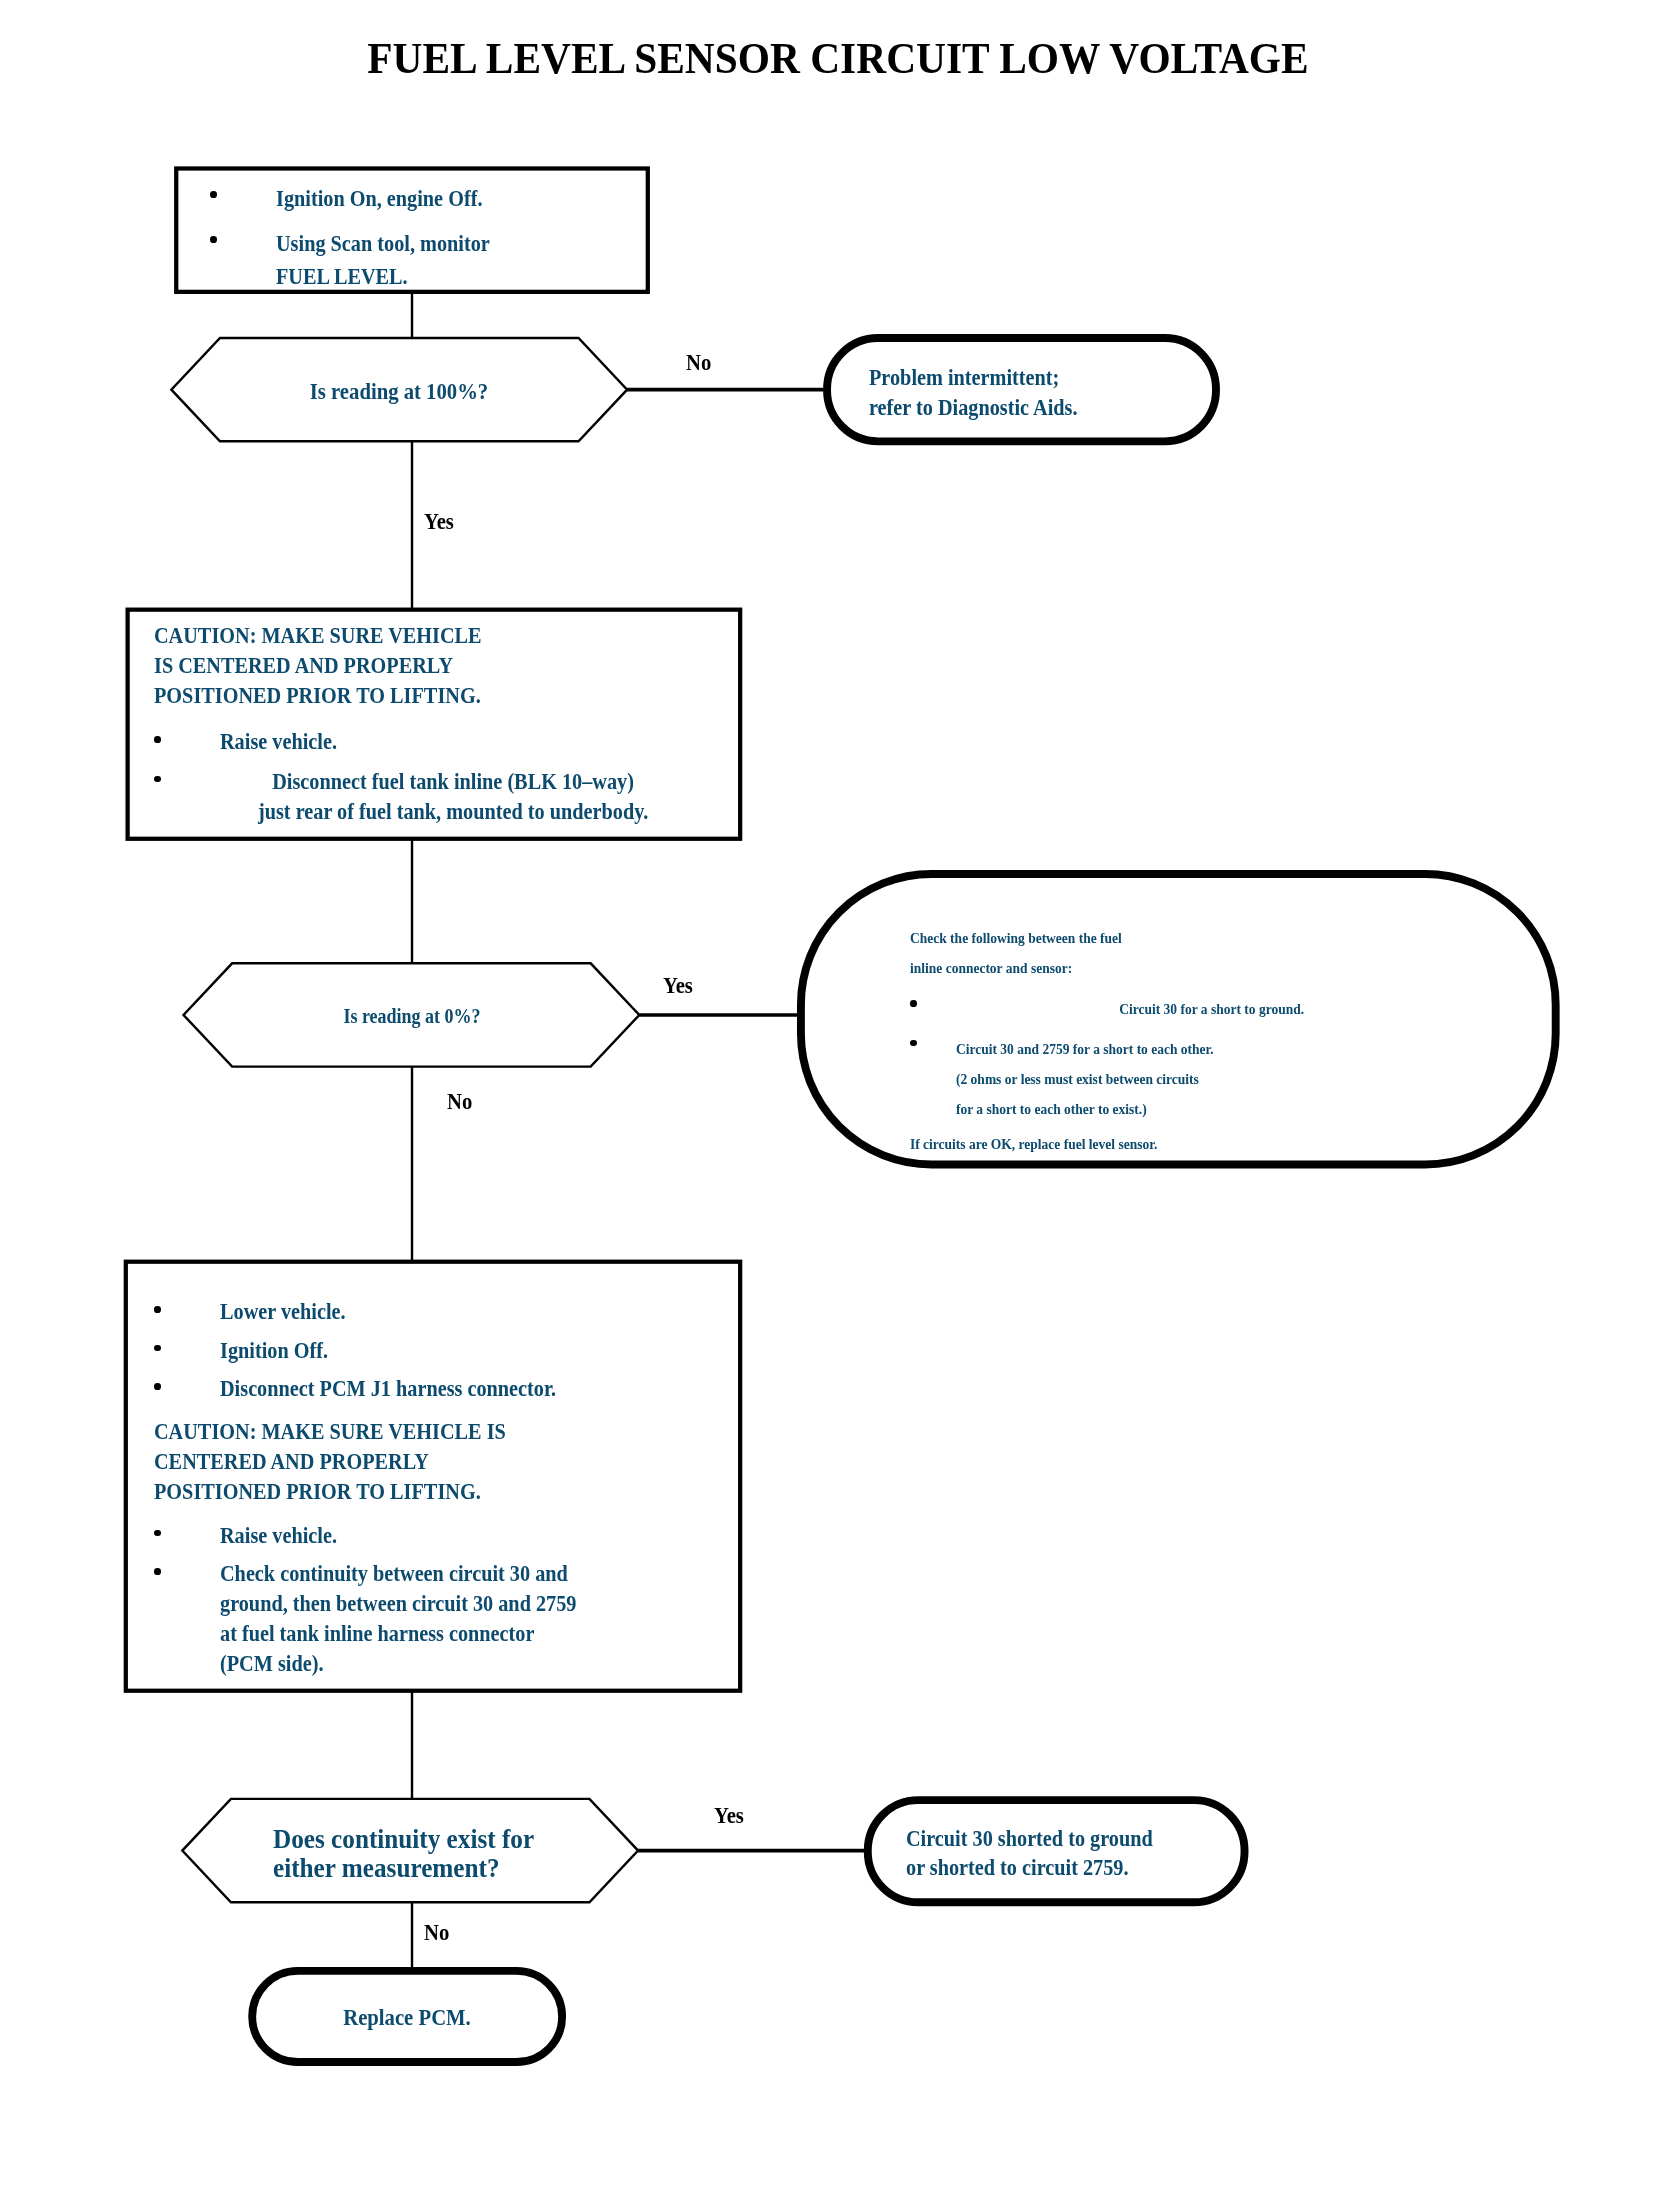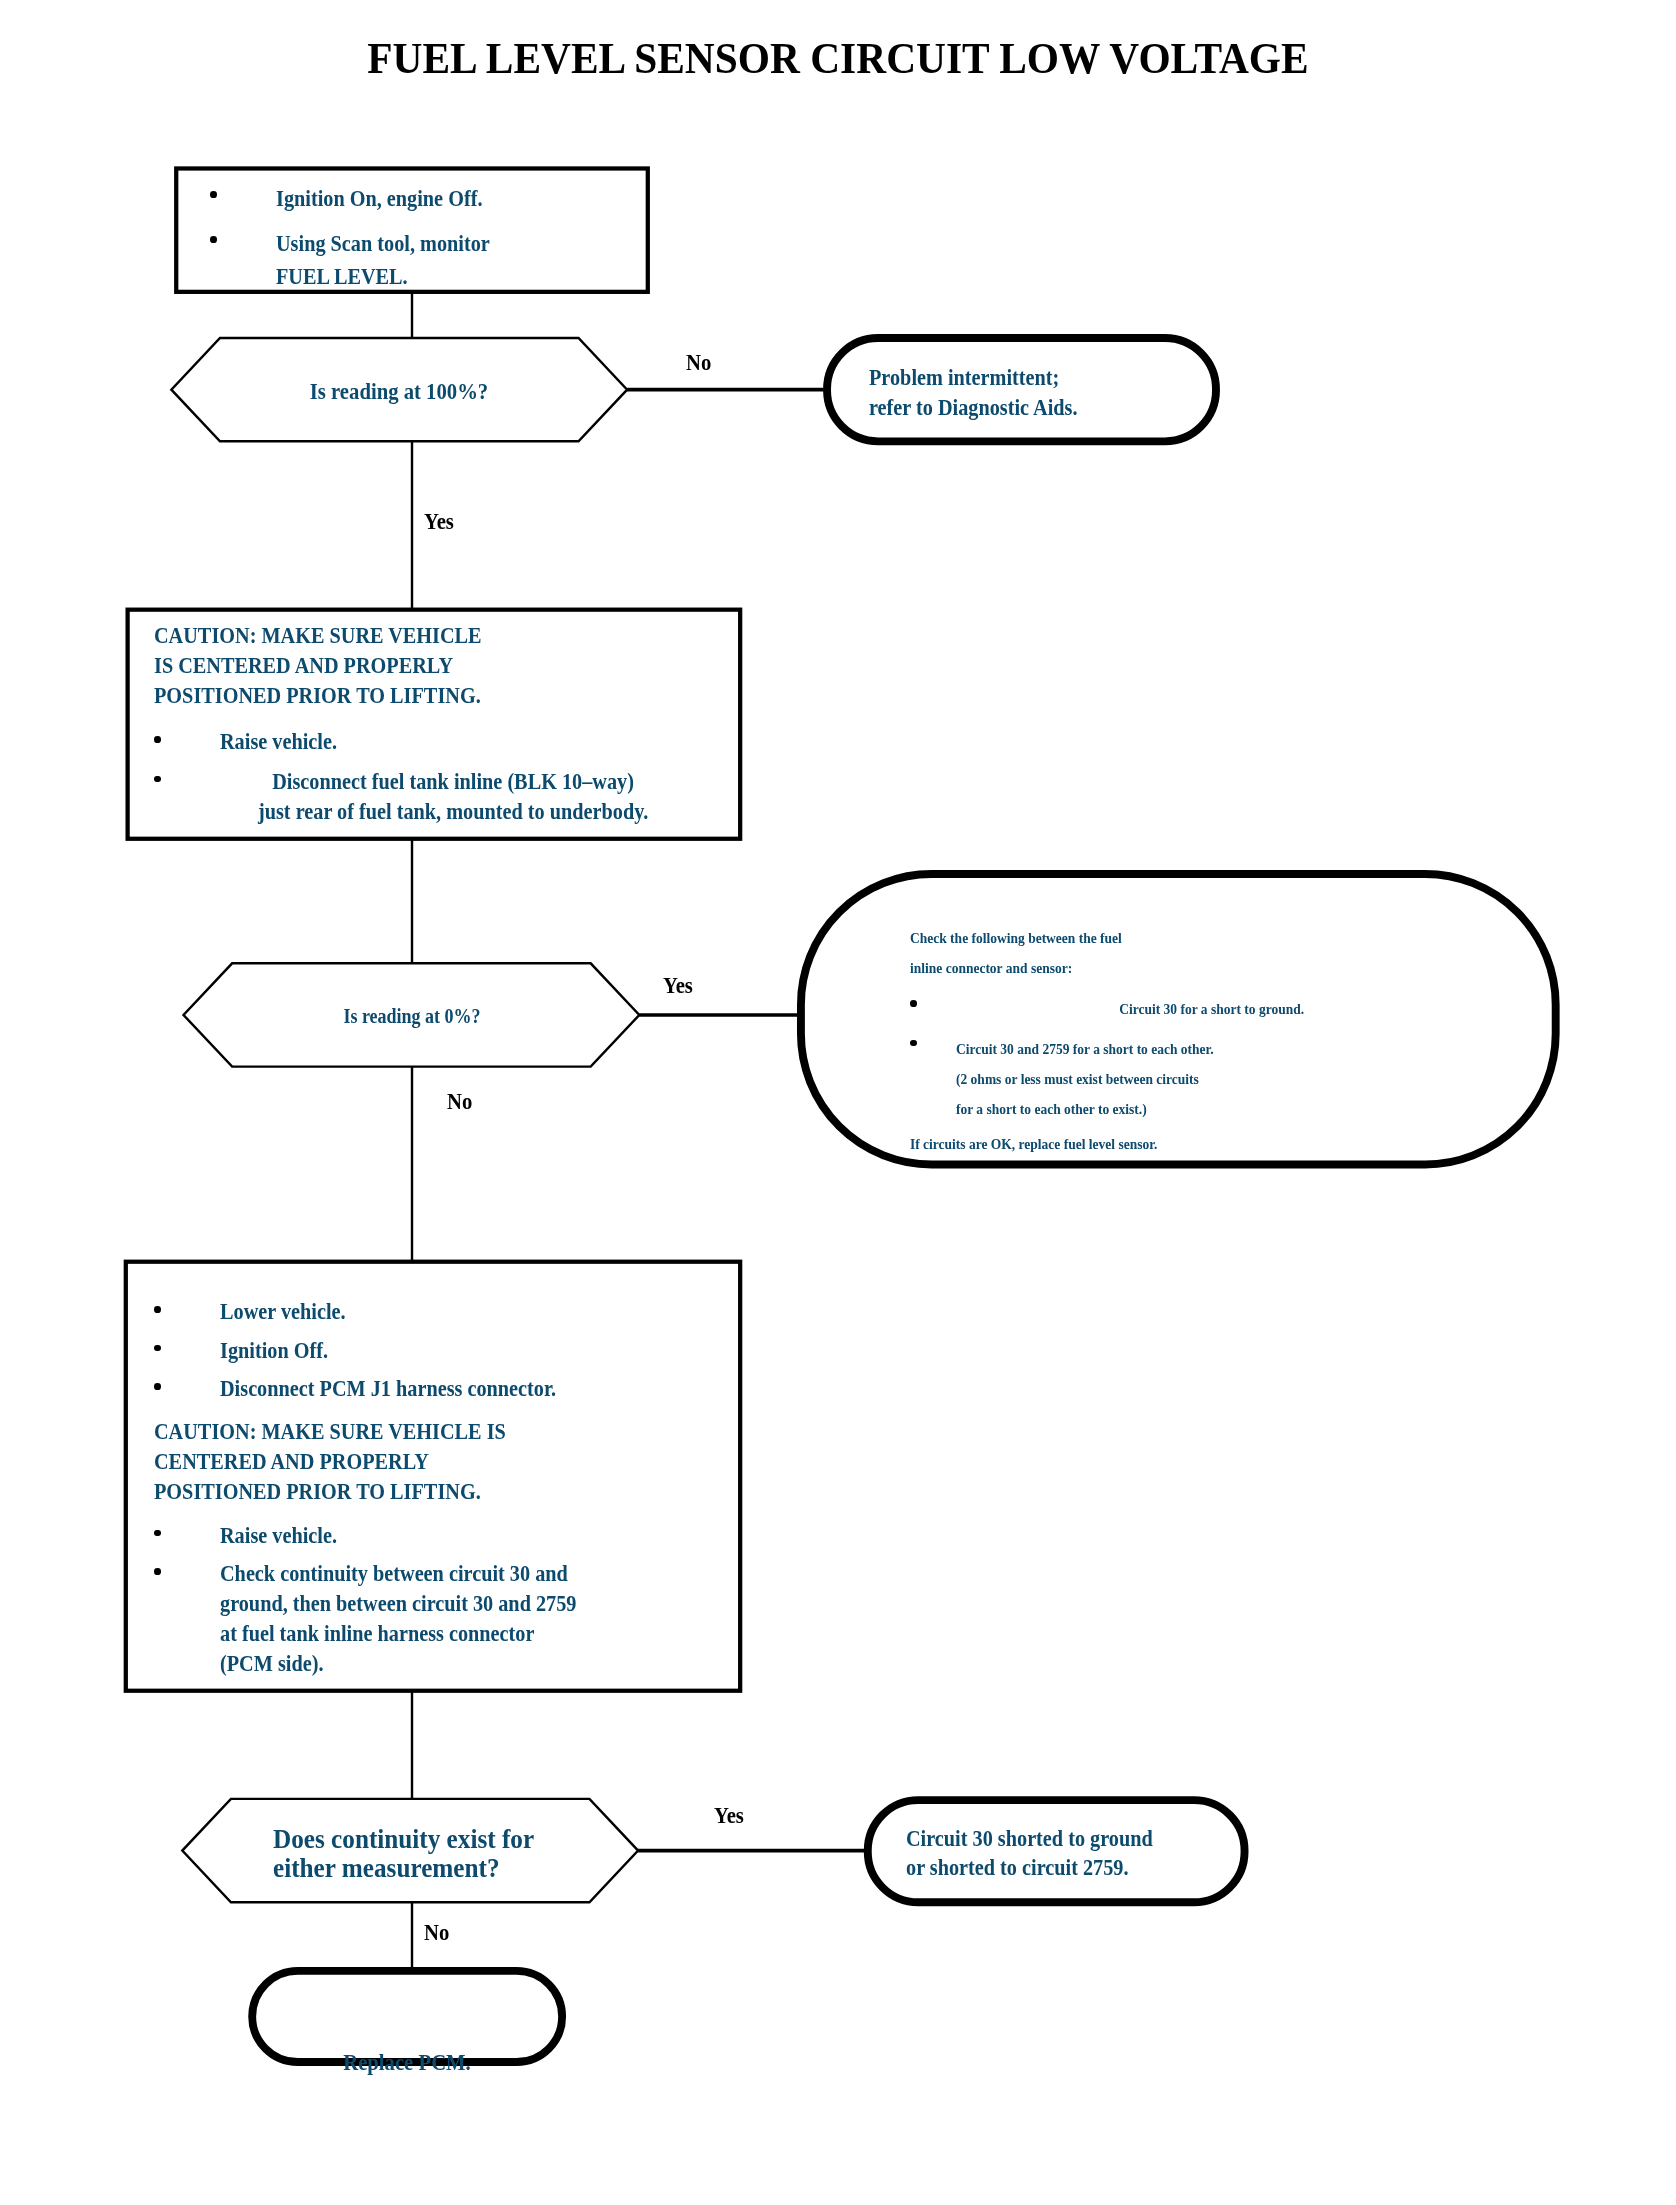--- a/index.html
+++ b/index.html
@@ -282,18 +282,18 @@
   </div>
 
   <div class="blk" style="left:906px; top:1824px; width:340px; font-size:22.5px; line-height:29px;">
     <span class="line">Circuit 30 shorted to ground</span>
     <span class="line">or shorted to circuit 2759.</span>
   </div>
 
   <div class="edge-label" style="left:714px; top:1803px;">Yes</div>
   <div class="edge-label" style="left:424px; top:1920px;">No</div>
 
-  <div class="blk" style="left:252px; top:2004px; width:310px; text-align:center; font-size:23px; line-height:27px;margin-top:45px;">
+  <div class="blk" style="left:252px; top:2004px; width:310px; text-align:center; font-size:23px; line-height:27px;">
     <span class="line-c">Replace PCM.</span>
   </div>
 
 </div>
 
 
 </body></html>

